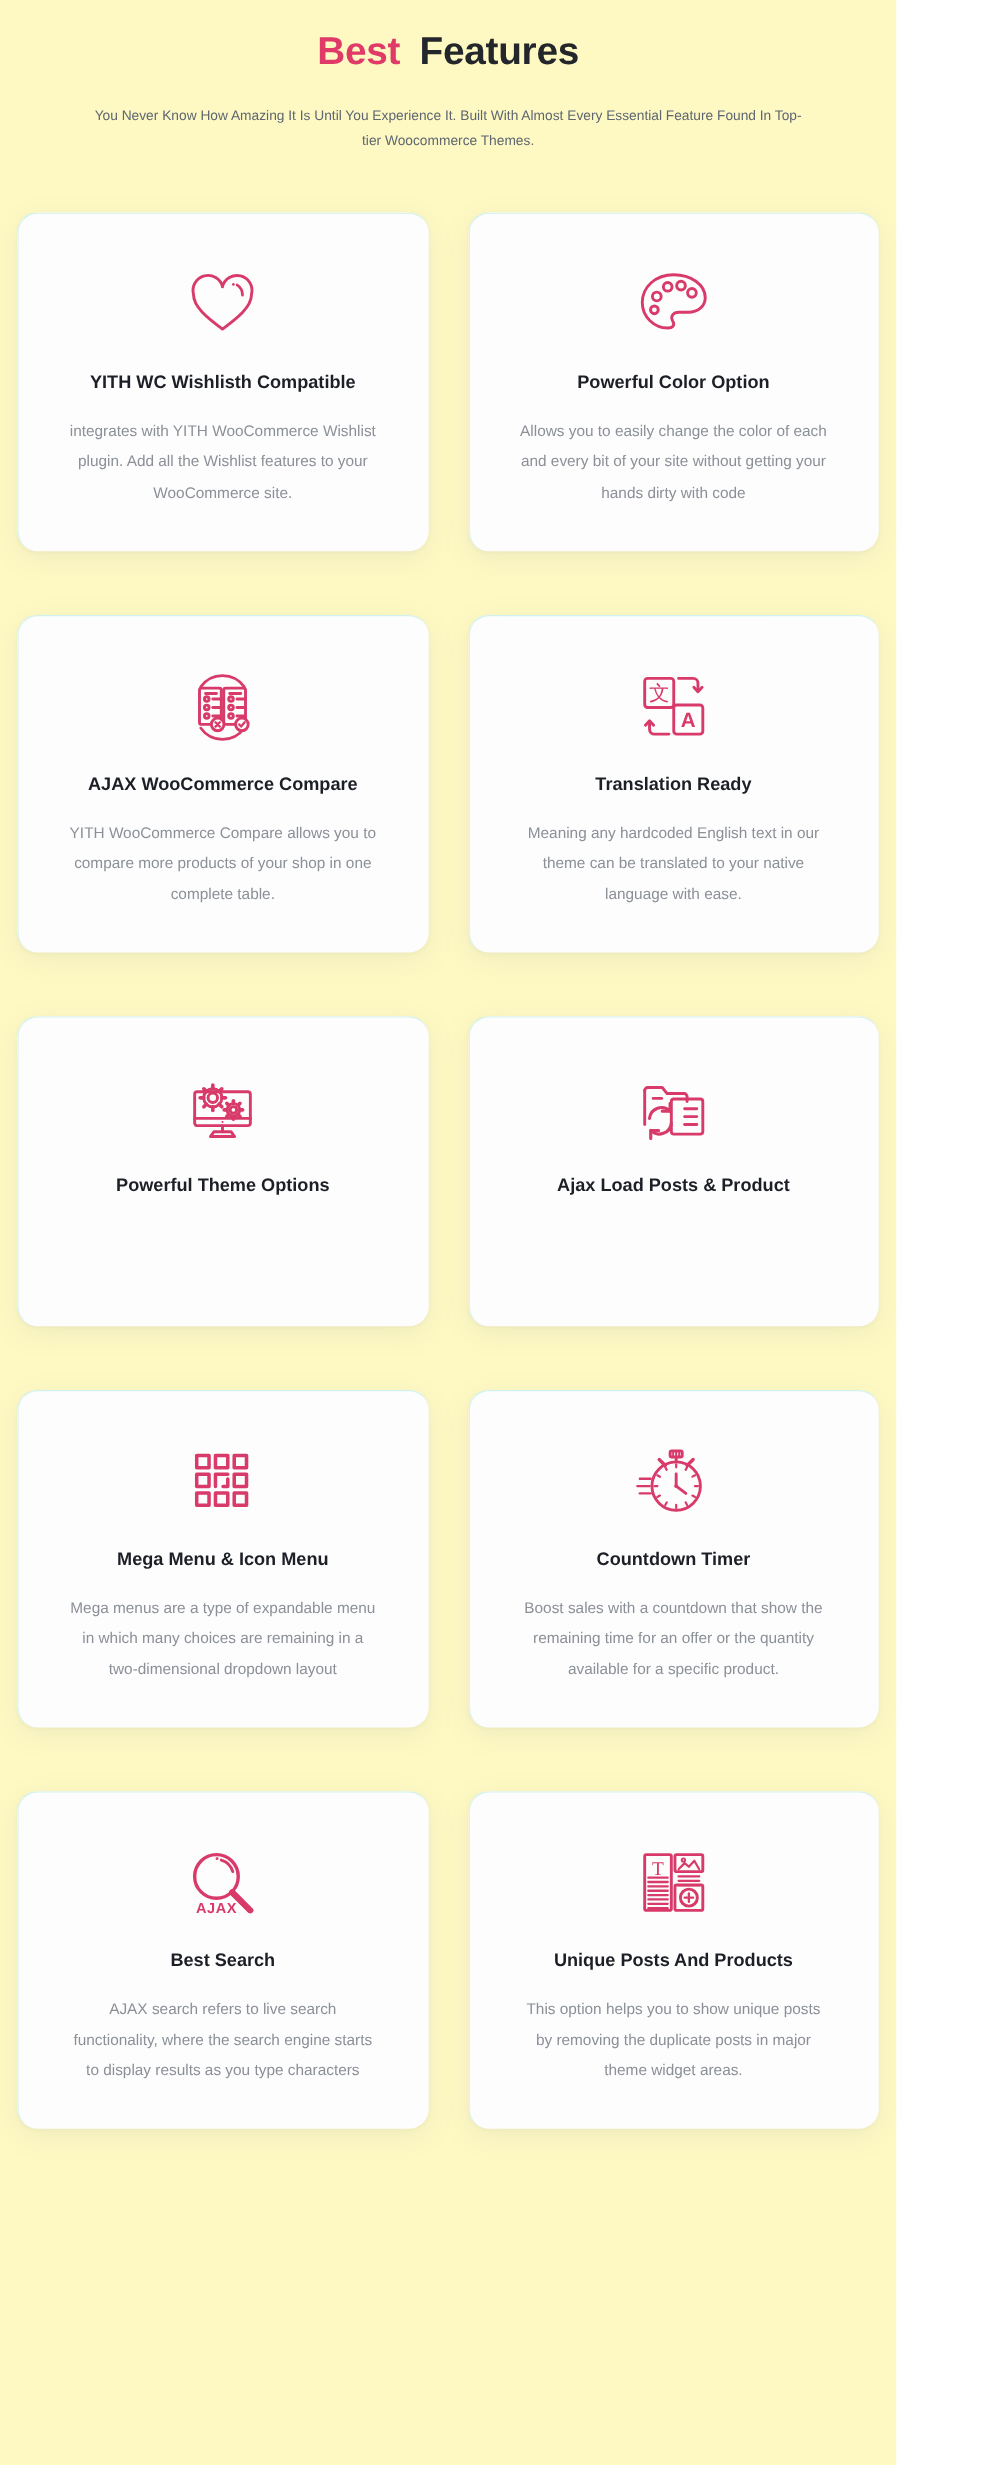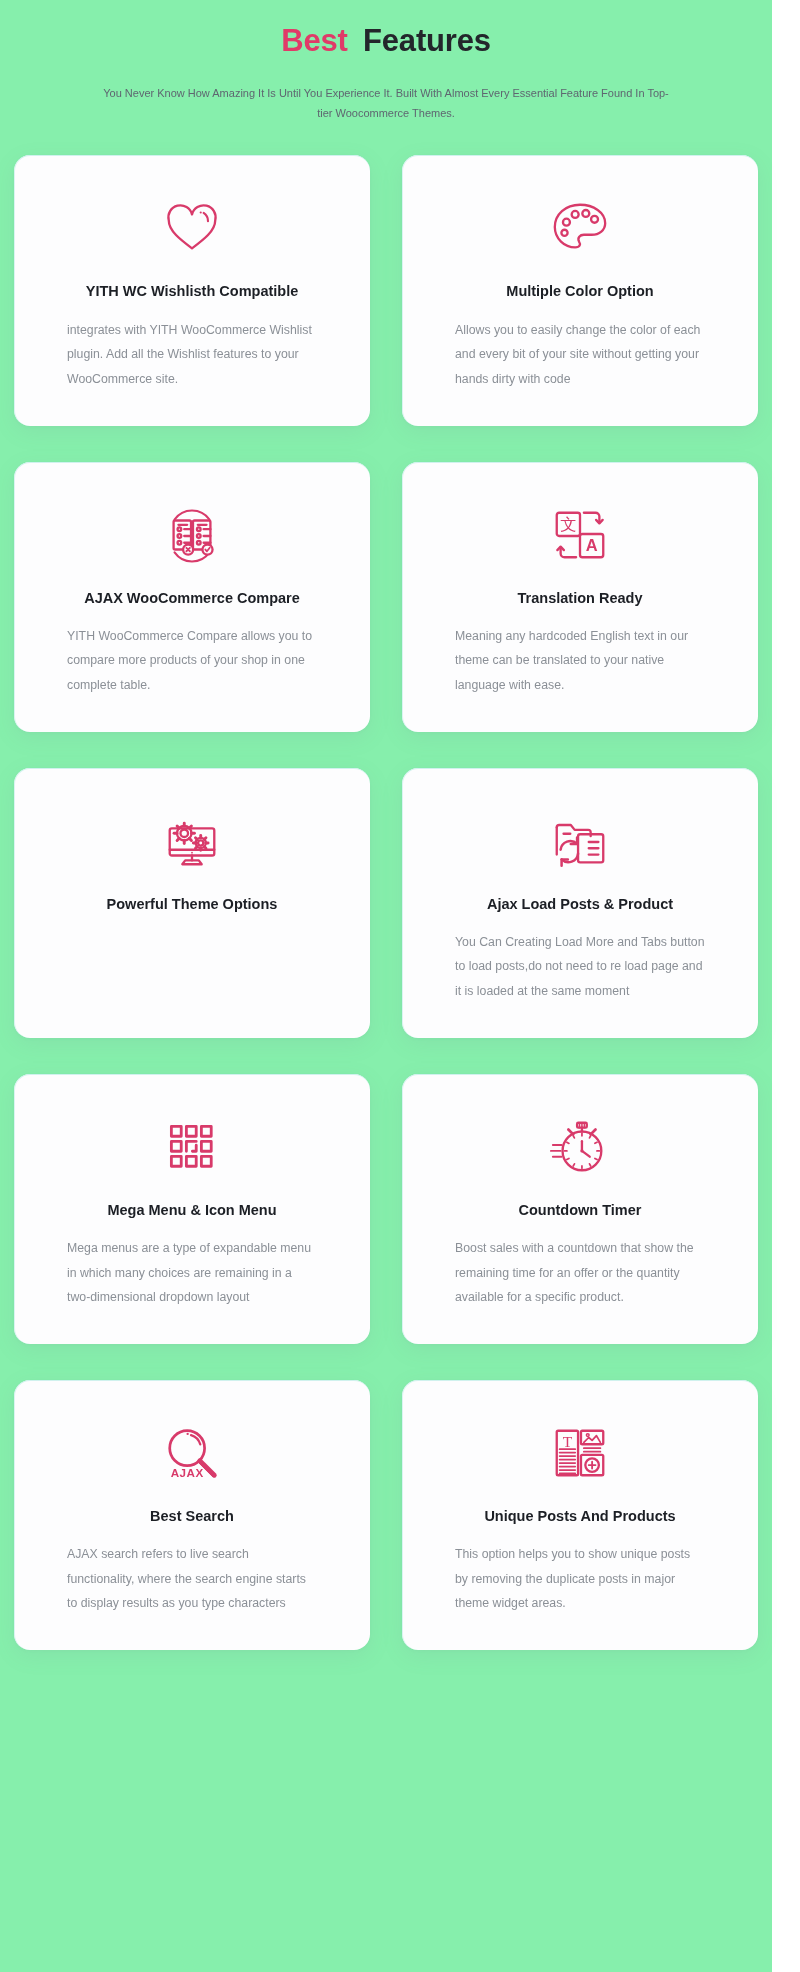--- a/index.html
+++ b/index.html
@@ -4,23 +4,23 @@
 <style>
   * { box-sizing: border-box; margin: 0; padding: 0; }
   html, body {
     width: 800px;
     background: #ffffff;
     font-family: "Liberation Sans", sans-serif;
   }
   body { padding: 0; }
 
   .page {
-    width: 772px;
+    width: 717px;
     min-height: 1972px;
-    background: #86efac;
+    background: #fef9c3;
     padding: 0 14px;
   }
 
   
   .section-header {
     text-align: center;
     padding-top: 22px;
   }
   .section-title {
     font-size: 31px;
@@ -48,27 +48,29 @@
     grid-template-columns: repeat(2, 1fr);
     column-gap: 32px;
     row-gap: 36px;
     padding-bottom: 40px;
   }
 
   .feature-card {
     background: #fdfdfe;
     border-radius: 16px;
     padding: 36px 22px 34px;
+    text-align: center;
     box-shadow: 0 6px 22px rgba(120,130,150,0.10),
                 0 1px 3px rgba(120,130,150,0.06);
     position: relative;
     min-height: 248px;
     display: flex;
     flex-direction: column;
     align-items: center;
+    margin-top: 15px;
   }
   .feature-card::before {
     content: "";
     position: absolute;
     inset: 0;
     border-radius: 16px;
     border-top: 1px solid rgba(200,240,235,0.85);
     border-left: 1px solid rgba(200,240,235,0.65);
     pointer-events: none;
   }
@@ -122,21 +124,21 @@
         <div class="card-icon">
           <svg width="62" height="62" viewBox="0 0 64 64" fill="none" stroke="#d83a6a" stroke-width="2.4" stroke-linecap="round" stroke-linejoin="round">
             <path d="M32 8 C 17 8, 6 18, 6 31 C 6 43, 16 52, 27 52 C 32 52, 33 49, 31 46 C 29 42, 32 39, 36 39 L 44 39 C 52 39, 58 34, 58 27 C 58 16, 46 8, 32 8 Z"></path>
             <circle cx="18" cy="26" r="3.6"></circle>
             <circle cx="27" cy="18" r="3.6"></circle>
             <circle cx="38" cy="17" r="3.6"></circle>
             <circle cx="47" cy="23" r="3.6"></circle>
             <circle cx="16" cy="37" r="3.2"></circle>
           </svg>
         </div>
-        <div class="card-title">Multiple Color Option</div>
+        <div class="card-title">Powerful Color Option</div>
         <div class="card-desc">Allows you to easily change the color of each and every bit of your site without getting your hands dirty with code</div>
       </div>
       <div class="feature-card">
         <div class="card-icon">
           <svg width="62" height="62" viewBox="0 0 64 64" fill="none" stroke="#d83a6a" stroke-width="2.4" stroke-linecap="round" stroke-linejoin="round">
             <path d="M14 16 A 22 22 0 0 1 50 16" stroke-width="2.2"></path>
             <path d="M14 50 A 22 22 0 0 0 50 50" stroke-width="2.2"></path>
             <rect x="13" y="17" width="18" height="30" rx="1.6"></rect>
             <rect x="33" y="17" width="18" height="30" rx="1.6"></rect>
             <line x1="18" y1="21.5" x2="27" y2="21.5"></line>
@@ -224,21 +226,20 @@
             <line x1="41" y1="33" x2="51" y2="33"></line>
             <line x1="41" y1="39.5" x2="51" y2="39.5"></line>
             <line x1="41" y1="46" x2="51" y2="46"></line>
             <path d="M12 41 a 10 10 0 0 1 17 -6" stroke-width="2.6"></path>
             <path d="M29 28.5 v 6.5 h -6.5" stroke-width="2.6"></path>
             <path d="M30 45 a 10 10 0 0 1 -17 6" stroke-width="2.6"></path>
             <path d="M13 57.5 v -6.5 h 6.5" stroke-width="2.6"></path>
           </svg>
         </div>
         <div class="card-title">Ajax Load Posts &amp; Product</div>
-        <div class="card-desc">You Can Creating Load More and Tabs button to load posts,do not need to re load page and it is loaded at the same moment</div>
       </div>
       <div class="feature-card">
         <div class="card-icon">
           <svg width="60" height="60" viewBox="0 0 64 64" fill="none" stroke="#d83a6a" stroke-width="2.4" stroke-linecap="round" stroke-linejoin="round">
             <rect x="10" y="10" width="10.5" height="10.5" stroke-width="3"></rect>
             <rect x="26" y="10" width="10.5" height="10.5" stroke-width="3"></rect>
             <rect x="42" y="10" width="10.5" height="10.5" stroke-width="3"></rect>
             <rect x="10" y="26" width="10.5" height="10.5" stroke-width="3"></rect>
             <path d="M36.5 26 h -10.5 v 10.5" stroke-width="3" fill="none"></path>
             <path d="M36.5 30 v 6.5 h -4" stroke-width="3" fill="none"></path>

